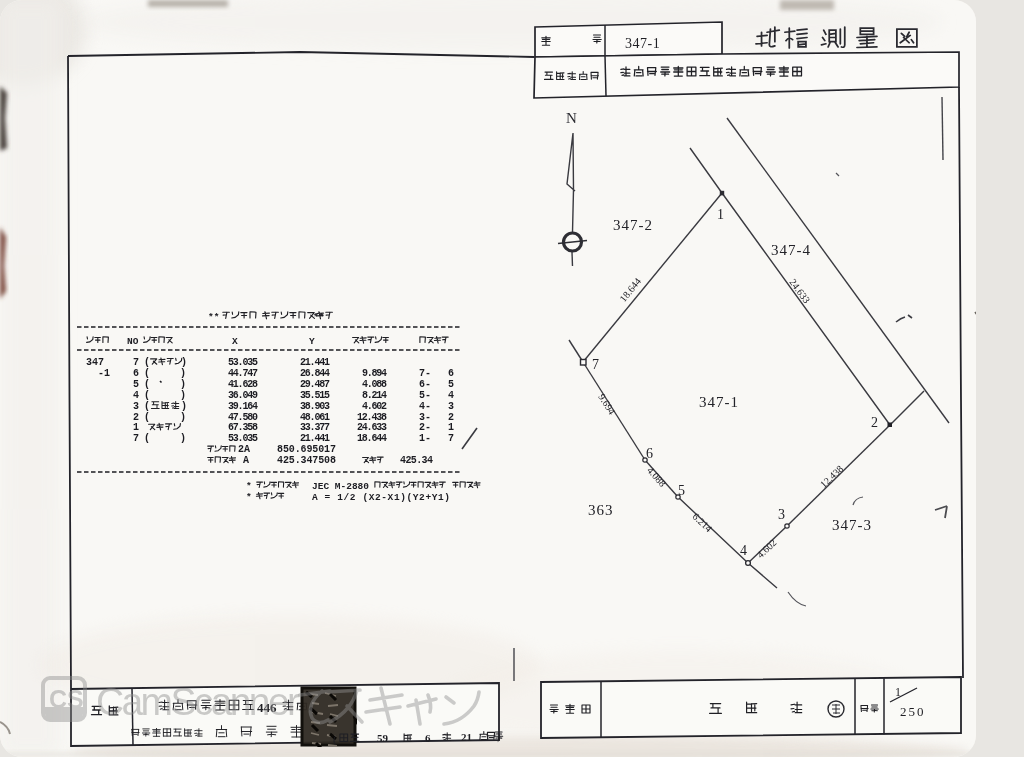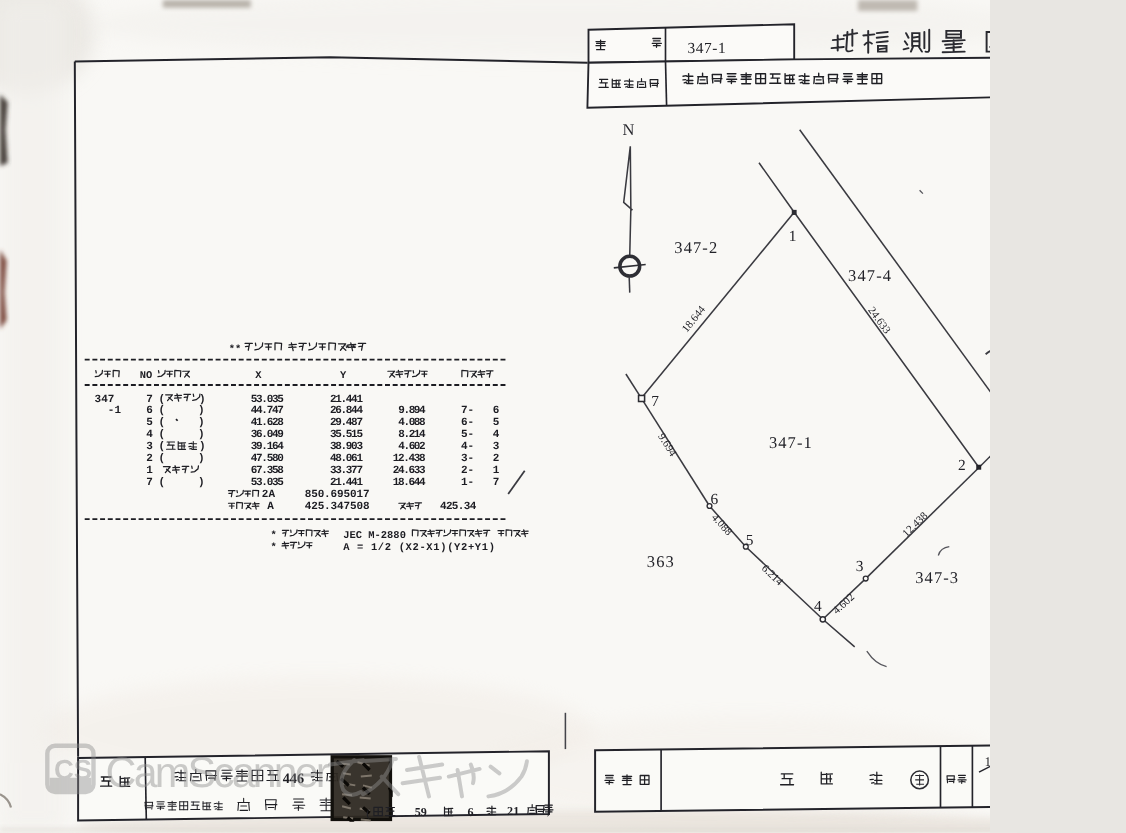--- a/index.html
+++ b/index.html
@@ -1,14 +1,14 @@
 <!DOCTYPE html>
 <html><head><meta charset="utf-8"><style>
 html,body{margin:0;padding:0;background:#e8e6e2;}
-#page{position:relative;width:900px;height:757px;overflow:hidden;background:#f4f1ec;font-family:"Liberation Sans",sans-serif;}
+#page{position:relative;width:976px;height:757px;overflow:hidden;background:#f4f1ec;font-family:"Liberation Sans",sans-serif;border-radius:22px;}
 svg{position:absolute;left:0;top:0;}
 </style></head><body>
 
 <div id="page">
 <svg width="1024" height="757" viewBox="0 0 1024 757">
 <defs>
 <filter id="b4" x="-50%" y="-50%" width="200%" height="200%">
           <feGaussianBlur stdDeviation="4"></feGaussianBlur>
         </filter>
 <filter id="b8" x="-50%" y="-50%" width="200%" height="200%">

